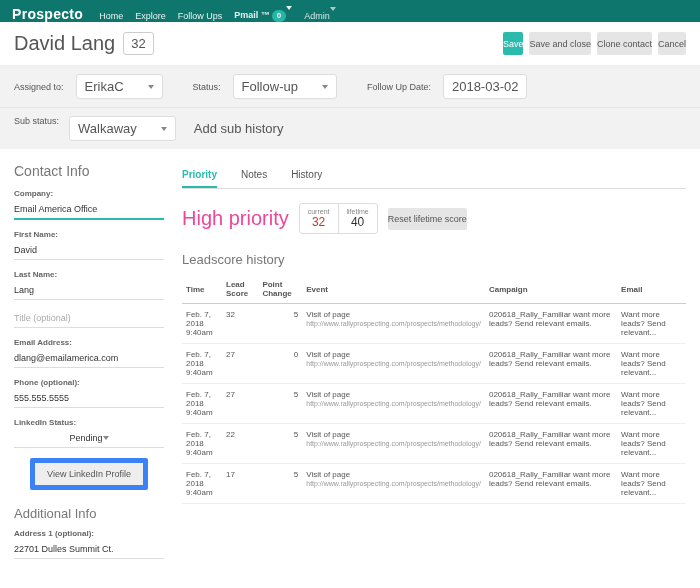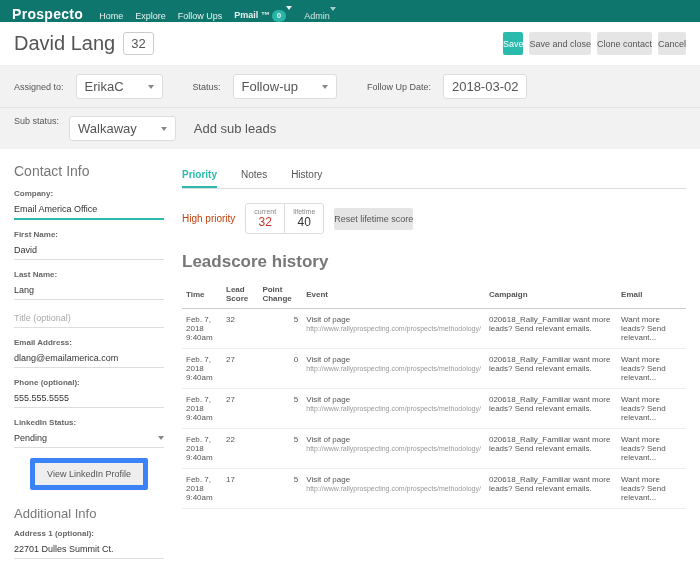--- a/index.html
+++ b/index.html
@@ -22,36 +22,36 @@
 .sel{background:#fff;border:1px solid #ddd;border-radius:3px;padding:4px 8px;display:inline-flex;align-items:center;gap:24px;font-size:13px;color:#555;cursor:pointer}
 .chev{width:0;height:0;border-left:3px solid transparent;border-right:3px solid transparent;border-top:4px solid #888}
 .filters2{background:#f2f2f2;padding:8px 14px;display:flex;gap:10px;font-size:9px;color:#555;border-top:1px solid #e5e5e5}
 .content{display:flex;padding:14px;gap:18px}
 .side{width:150px}
 .side h2{font-size:14px;font-weight:400;color:#777;margin-bottom:10px}
 .fld{margin-bottom:10px}
 .fld label{display:block;font-size:8px;color:#666;margin-bottom:3px;font-weight:600}
 .fld .inp{font-size:9px;color:#333;padding:3px 0 4px;border-bottom:1px solid #ddd}
 .fld .inp.accent{border-bottom:2px solid #2bbbad}
-.fld .sel-full{display:flex;justify-content:space-between;align-items:center;border-bottom:1px solid #ddd;padding:3px 0 4px;font-size:9px;cursor:pointer}
+.fld .sel-full{display:flex;justify-content:center;align-items:center;border-bottom:1px solid #ddd;padding:3px 0 4px;font-size:9px;cursor:pointer}
 .btn-outline{background:#eee;border:5px solid #3b82f6;padding:6px 12px;font-size:9px;color:#555;display:block;margin:10px auto;cursor:pointer;border-radius:2px}
 .side h3{font-size:13px;font-weight:400;color:#777;margin:16px 0 8px}
 .main{flex:1}
 .tabs{display:flex;gap:24px;border-bottom:1px solid #ddd;margin-bottom:14px}
 .tab{font-size:10px;padding:6px 0;color:#555;cursor:pointer}
 .tab.active{color:#2bbbad;border-bottom:2px solid #2bbbad;font-weight:600}
 .prio-row{display:flex;align-items:center;gap:10px;margin-bottom:18px}
-.prio-row h3{font-size:10px;font-weight:400;color:#c2410c}
+.prio-row h3{font-size:20px;font-weight:400;color:#ec4899}
 .metric{border:1px solid #ddd;border-radius:3px;display:flex;font-size:8px;text-align:center}
 .metric .m{padding:4px 8px}
 .metric .m+.m{border-left:1px solid #ddd}
 .metric .m .t{color:#888;font-size:7px}
 .metric .m .v{font-size:12px}
 .metric .m.red .v{color:#c0392b}
-.hist h3{font-size:17px;font-weight:700;color:#777;margin-bottom:8px}
+.hist h3{font-size:13px;font-weight:400;color:#777;margin-bottom:8px}
 .tbl{width:100%;border-collapse:collapse;font-size:8px;color:#555}
 .tbl th{text-align:left;font-weight:600;border-bottom:1px solid #ccc;padding:5px 4px}
 .tbl td{border-bottom:1px solid #eee;padding:6px 4px;vertical-align:top}
 .mut{color:#999;font-size:7px}
 </style>
 </head>
 <body>
 
 <div class="topbar">
   <span class="brand">Prospecto</span>
@@ -93,21 +93,21 @@
       <span>2018-03-02</span>
     </span>
 </div>
 
 <div class="filters2">
   <span class="lbl">Sub status:</span>
   <span class="sel">
       <span>Walkaway</span>
       <span class="chev"></span>
     </span>
-  <span class="sel" style="border:none;background:transparent">Add sub leads</span>
+  <span class="sel" style="border:none;background:transparent">Add sub history</span>
 </div>
 
 <div class="content">
   <div class="side">
     <h2>Contact Info</h2>
     <div class="fld">
         <label>Company:</label>
         <div class="inp accent">Email America Office</div>
       </div>
     <div class="fld">

